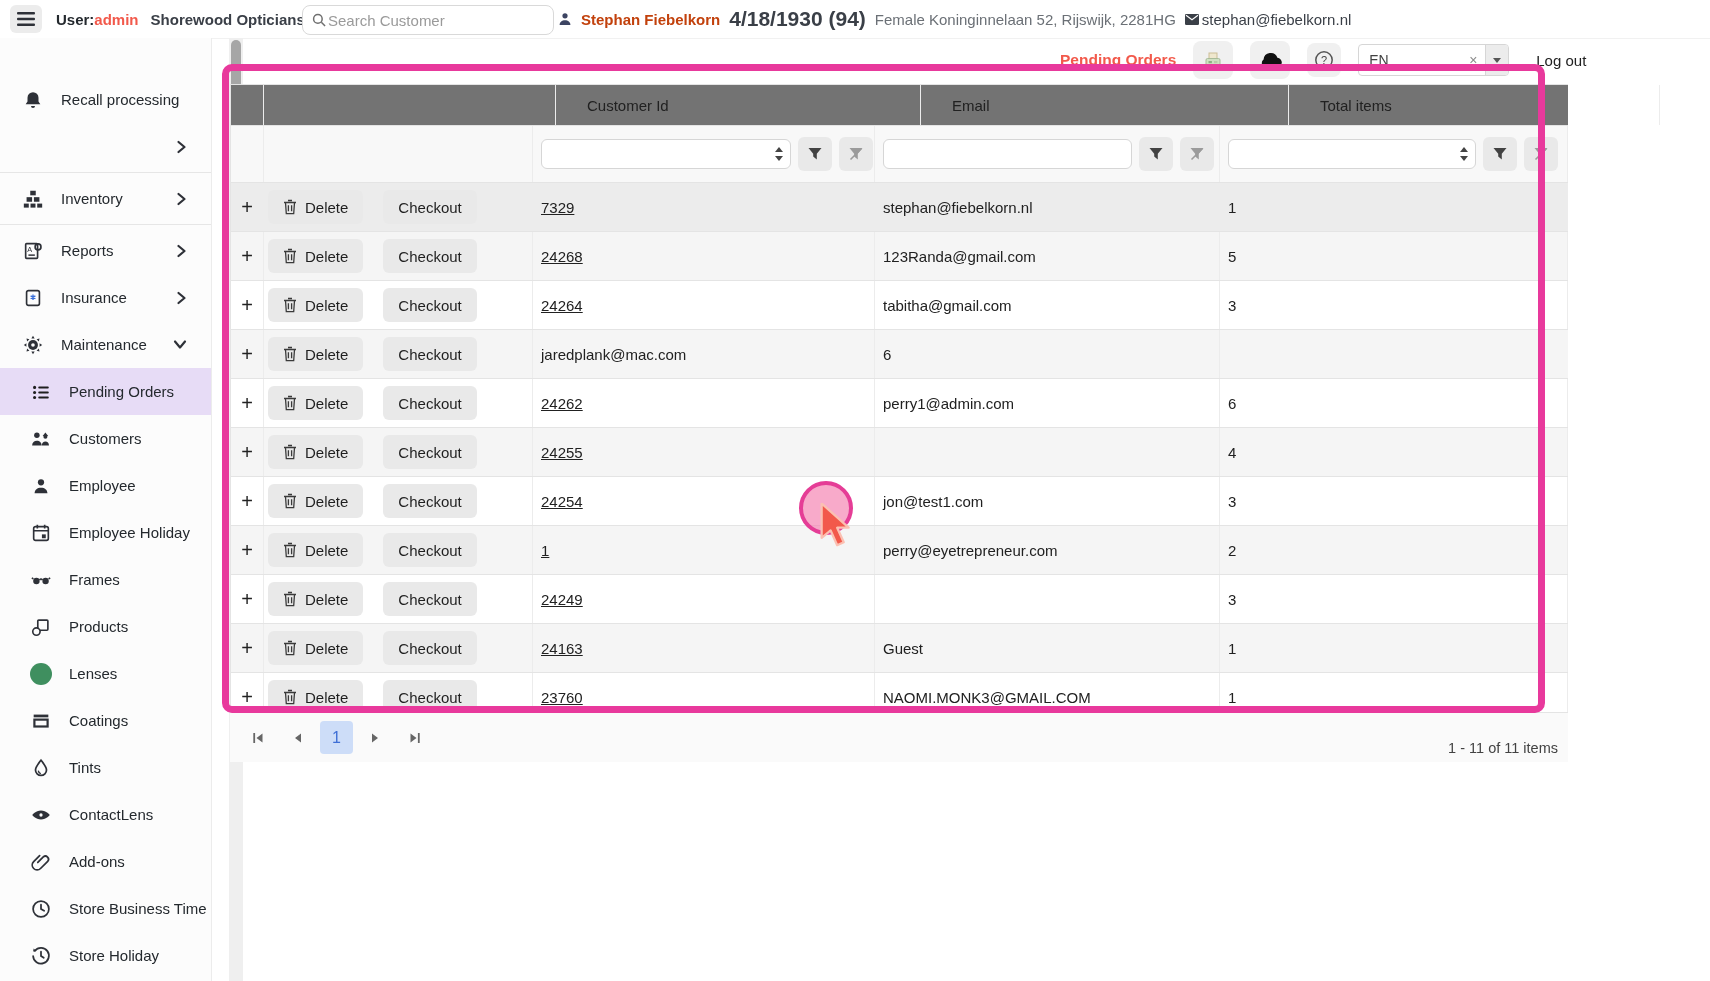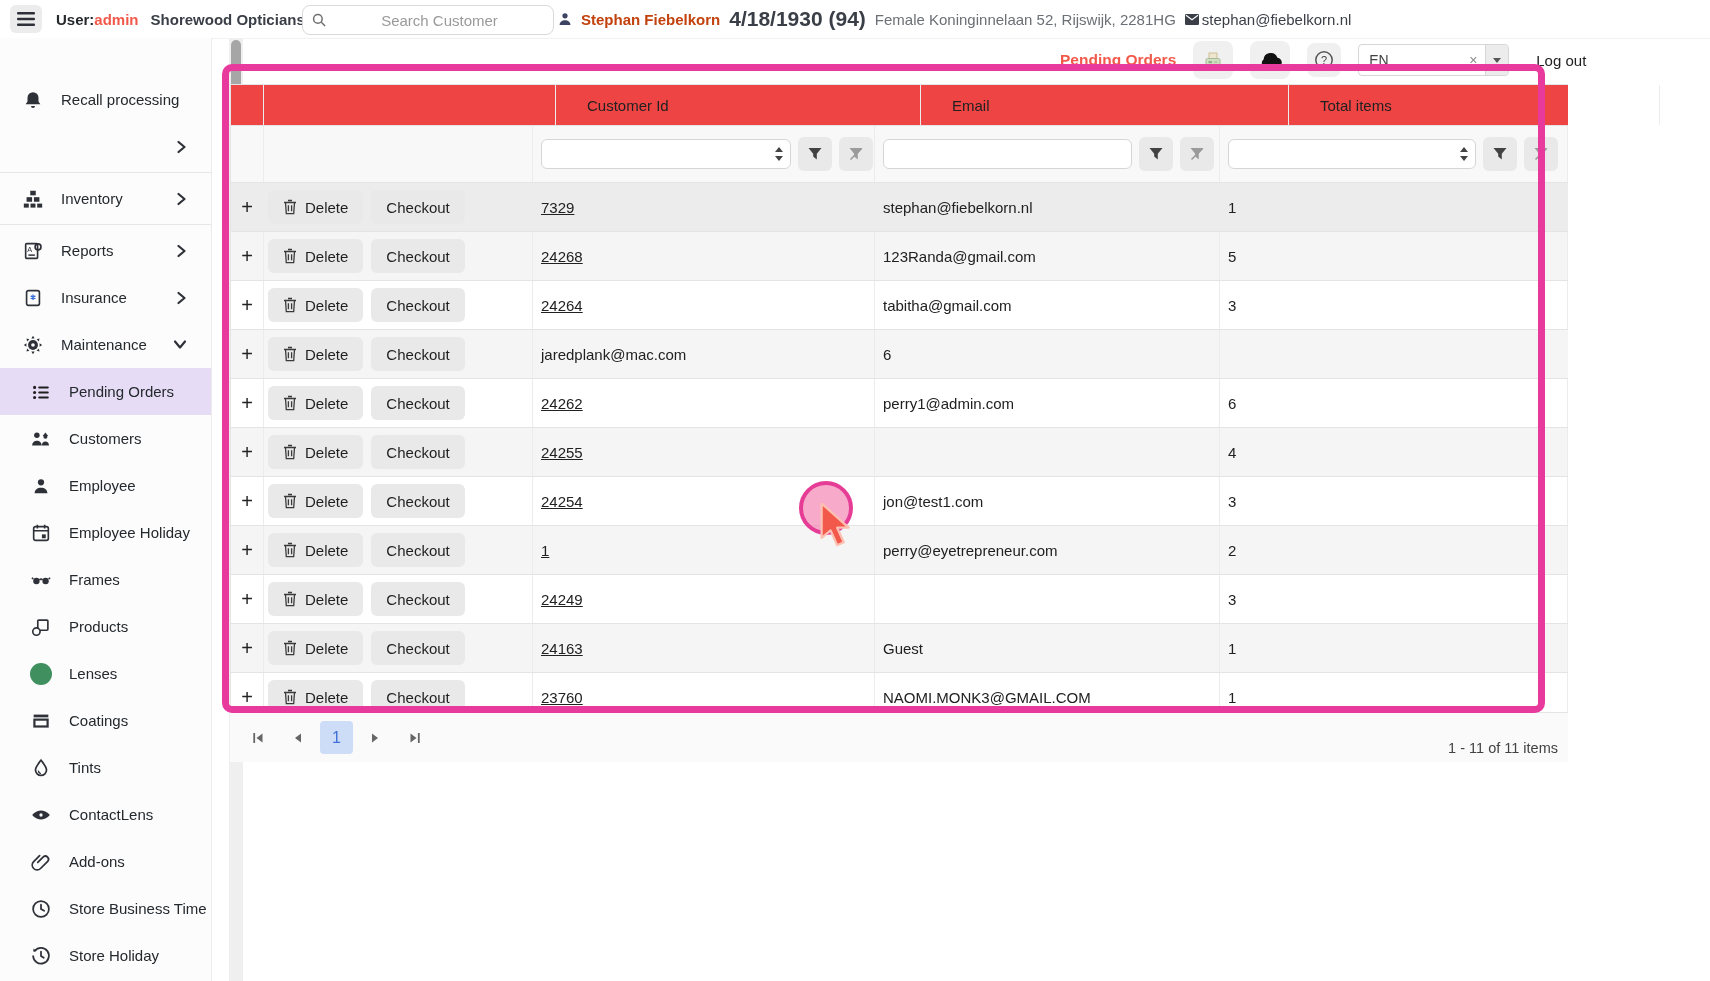--- a/index.html
+++ b/index.html
@@ -13,21 +13,21 @@
     display:flex;align-items:center;border-bottom:1px solid #f1f1f1;}
   .hamburger{margin-left:10px;width:32px;height:28px;background:#ececec;border:none;border-radius:6px;
     display:flex;align-items:center;justify-content:center;cursor:pointer;}
   .userlabel{margin-left:14px;font-size:15px;font-weight:bold;color:#24292e;white-space:nowrap;}
   .userlabel .uname{color:#f2594b;}
   .storename{margin-left:12px;font-size:15px;font-weight:bold;color:#3a3f47;white-space:nowrap;}
   .searchbox{position:absolute;left:302px;top:5px;width:250px;height:28px;border:1px solid #d9d9d9;
     border-radius:8px;background:#fff;display:flex;align-items:center;}
   .searchbox svg{margin-left:9px;}
   .searchbox input{border:none;outline:none;flex:1;font-size:15px;color:#444;
-    font-family:"Liberation Sans",sans-serif;background:transparent;text-align:center;}
+    font-family:"Liberation Sans",sans-serif;background:transparent;}
   .searchbox input::placeholder{color:#9a9a9a;}
   .patient{position:absolute;left:558px;top:0;height:38px;display:flex;align-items:center;gap:9px;white-space:nowrap;}
   .p-name{color:#c2410c;font-weight:bold;font-size:15px;}
   .p-dob{color:#3a3f47;font-weight:bold;font-size:21px;}
   .p-details{color:#6b7076;font-size:15px;}
   .p-email{color:#3a3f47;font-size:15px;display:flex;align-items:center;gap:3px;}
   
   .actionbar{position:absolute;left:1060px;top:38px;height:44px;display:flex;align-items:center;gap:17px;}
   .page-title{color:#f2594b;font-weight:bold;font-size:15.5px;white-space:nowrap;}
   .iconbtn{width:40px;height:38px;background:#f0f0f0;border:none;border-radius:8px;
@@ -48,34 +48,34 @@
   .side-item.active{background:#e7dcf6;}
   .si-icon{width:24px;height:24px;display:flex;align-items:center;justify-content:center;flex:none;}
   .si-label{font-size:15px;color:#24292e;white-space:nowrap;}
   .si-chev{margin-left:auto;margin-right:24px;display:flex;}
   .side-divider{height:1px;background:#e6e6e6;margin:2px 0;}
   .scroll-track{position:absolute;left:229px;top:38px;width:14px;height:943px;background:#efefef;}
   .scroll-thumb{position:absolute;left:2px;top:2px;width:10px;height:697px;background:#a6a6a6;border-radius:5px;cursor:pointer;}
   
   .grid{position:absolute;left:230px;top:84px;width:1338px;font-size:15px;}
   .g-row{display:grid;grid-template-columns:34px 269px 342px 345px 348px;}
-  .g-head{height:40px;background:#ef4444;border-top:1px solid #e4e4e4;border-bottom:1px solid #e4e4e4;gap:23px;}
+  .g-head{height:40px;background:#737373;border-top:1px solid #e4e4e4;border-bottom:1px solid #e4e4e4;gap:23px;}
   .g-head .g-cell{display:flex;align-items:center;font-size:15px;color:#212121;}
   .g-filter{height:56px;background:#f8f8f8;border-bottom:1px solid #e4e4e4;}
   .g-filter .g-cell{display:flex;align-items:center;gap:7px;}
   .g-cell{padding-left:8px;box-sizing:border-box;border-right:1px solid #ececec;min-width:0;}
   .g-cell:first-child{border-left:1px solid #e4e4e4;padding-left:0;}
   .grid-row{height:48px;border-bottom:1px solid #e4e4e4;background:#fff;}
   .grid-row .g-cell{display:flex;align-items:center;overflow:hidden;white-space:nowrap;}
   .grid-row.alt{background:#f5f5f5;}
   .grid-row.selected{background:#ececec;}
   .expand-cell{justify-content:center;font-size:20px;color:#222;cursor:pointer;}
   .rowbtn{height:34px;border:none;border-radius:6px;background:#e9e9e9;color:#1f1f1f;font-size:15px;
     font-family:"Liberation Sans",sans-serif;display:flex;align-items:center;gap:8px;padding:0 15px;cursor:pointer;}
-  .actions-cell{gap:8px;padding-left:4px;}
+  .actions-cell{gap:20px;padding-left:4px;}
   .id-link{color:#212121;text-decoration:underline;cursor:pointer;}
   .f-input{height:30px;border:1px solid #d6d6d6;border-radius:6px;background:#fff;display:flex;align-items:stretch;box-sizing:border-box;}
   .f-input input{border:none;outline:none;flex:1;min-width:0;padding:0 8px;font-size:14px;font-family:"Liberation Sans",sans-serif;background:transparent;}
   .f-num{width:250px;}
   .f-text{width:249px;}
   .spin{width:22px;display:flex;flex-direction:column;align-items:center;justify-content:center;gap:4px;cursor:pointer;}
   .spin i{display:block;width:0;height:0;border-left:4px solid transparent;border-right:4px solid transparent;}
   .spin .up{border-bottom:5px solid #444;}
   .spin .dn{border-top:5px solid #444;}
   .fbtn{width:34px;height:34px;border:none;border-radius:6px;background:#e9e9e9;display:flex;

